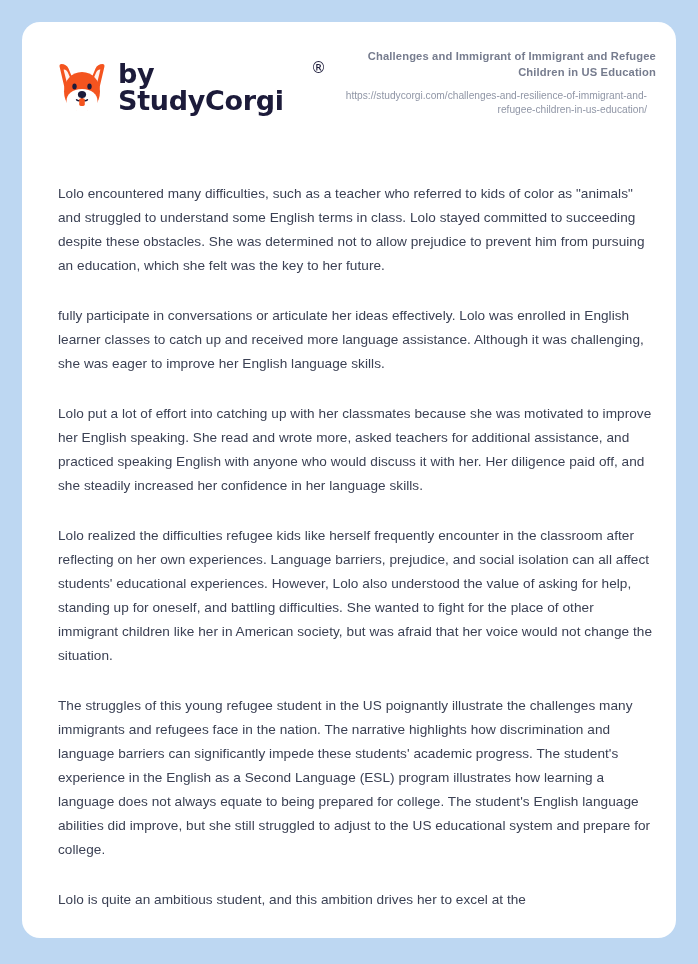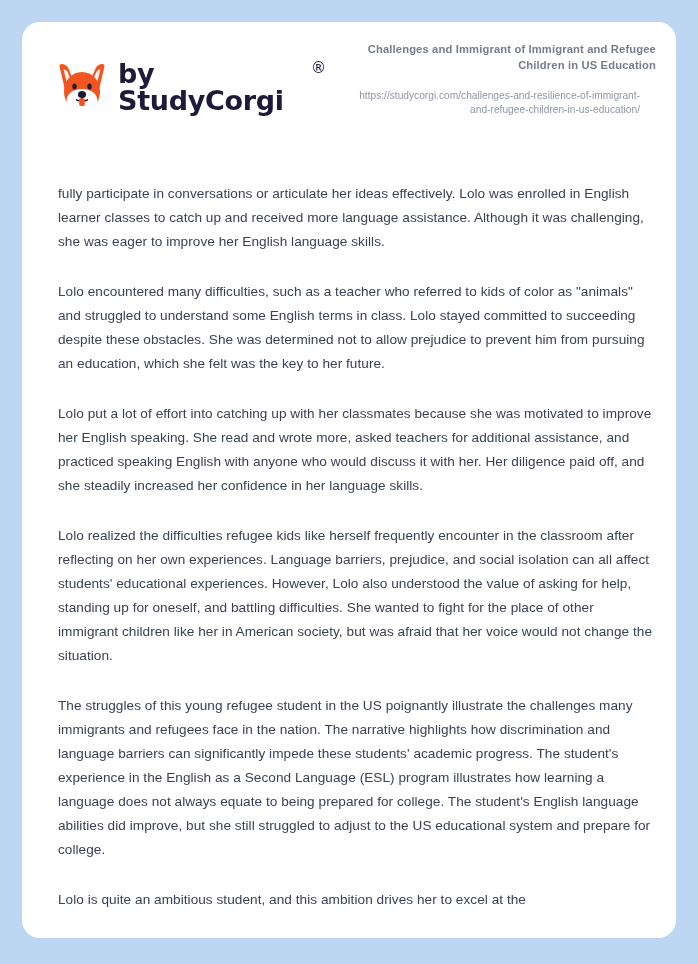--- a/index.html
+++ b/index.html
@@ -82,21 +82,21 @@
     font-weight: bold;
     color: #767c8e;
     line-height: 1.38;
     letter-spacing: 0.15px;
     margin: 0 0 6px 0;
   }
   .header-url {
     font-size: 10.2px;
     color: #9096a6;
     line-height: 1.42;
-    margin: 16px;
+    margin: 9px;
     word-break: break-word;
   }
   
   .doc-body {
     position: absolute;
     left: 36px;
     top: 160px;
     width: 598px;
     box-sizing: border-box;
   }
@@ -151,22 +151,22 @@
       </div>
 
       <div class="header-meta">
         <div class="header-title">Challenges and Immigrant of Immigrant and Refugee Children in US Education</div>
         <div class="header-url">https://studycorgi.com/challenges-and-resilience-of-immigrant-and-refugee-children-in-us-education/</div>
       </div>
 
     </div>
 
     <div class="doc-body">
+      <p>Lolo encountered many difficulties, such as a teacher who referred to kids of color as "animals" and struggled to understand some English terms in class. Lolo stayed committed to succeeding despite these obstacles. She was determined not to allow prejudice to prevent him from pursuing an education, which she felt was the key to her future.</p>
       <p>fully participate in conversations or articulate her ideas effectively. Lolo was enrolled in English learner classes to catch up and received more language assistance. Although it was challenging, she was eager to improve her English language skills.</p>
-      <p>Lolo encountered many difficulties, such as a teacher who referred to kids of color as "animals" and struggled to understand some English terms in class. Lolo stayed committed to succeeding despite these obstacles. She was determined not to allow prejudice to prevent him from pursuing an education, which she felt was the key to her future.</p>
       <p>Lolo put a lot of effort into catching up with her classmates because she was motivated to improve her English speaking. She read and wrote more, asked teachers for additional assistance, and practiced speaking English with anyone who would discuss it with her. Her diligence paid off, and she steadily increased her confidence in her language skills.</p>
       <p>Lolo realized the difficulties refugee kids like herself frequently encounter in the classroom after reflecting on her own experiences. Language barriers, prejudice, and social isolation can all affect students' educational experiences. However, Lolo also understood the value of asking for help, standing up for oneself, and battling difficulties. She wanted to fight for the place of other immigrant children like her in American society, but was afraid that her voice would not change the situation.</p>
       <p>The struggles of this young refugee student in the US poignantly illustrate the challenges many immigrants and refugees face in the nation. The narrative highlights how discrimination and language barriers can significantly impede these students' academic progress. The student's experience in the English as a Second Language (ESL) program illustrates how learning a language does not always equate to being prepared for college. The student's English language abilities did improve, but she still struggled to adjust to the US educational system and prepare for college.</p>
       <p>Lolo is quite an ambitious student, and this ambition drives her to excel at the</p>
     </div>
 
   </div>
 </div>
 
 </body></html>

